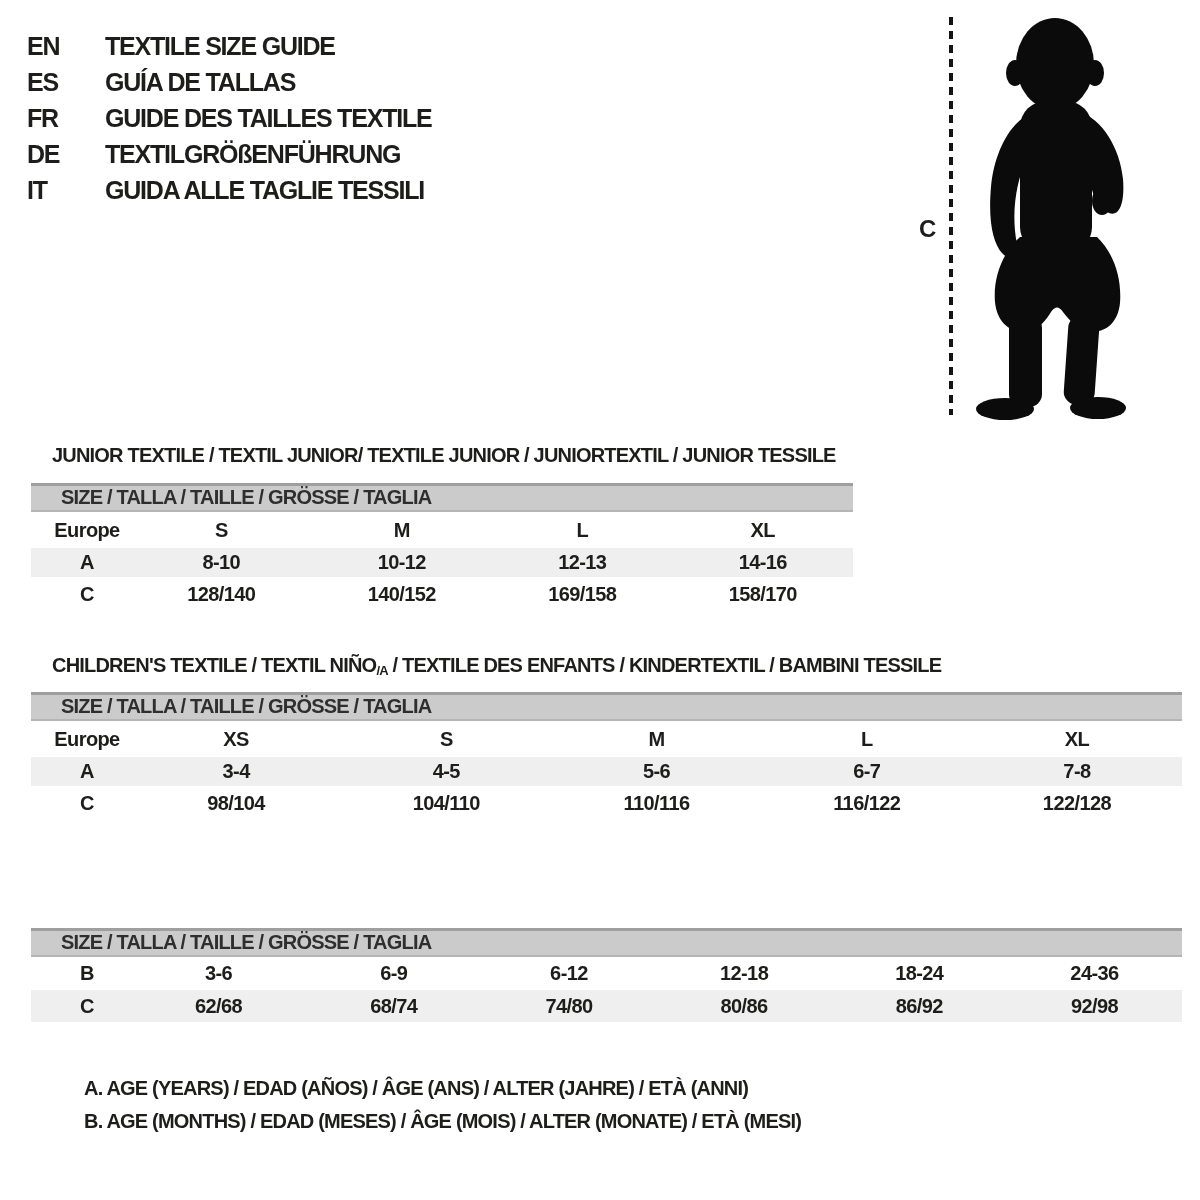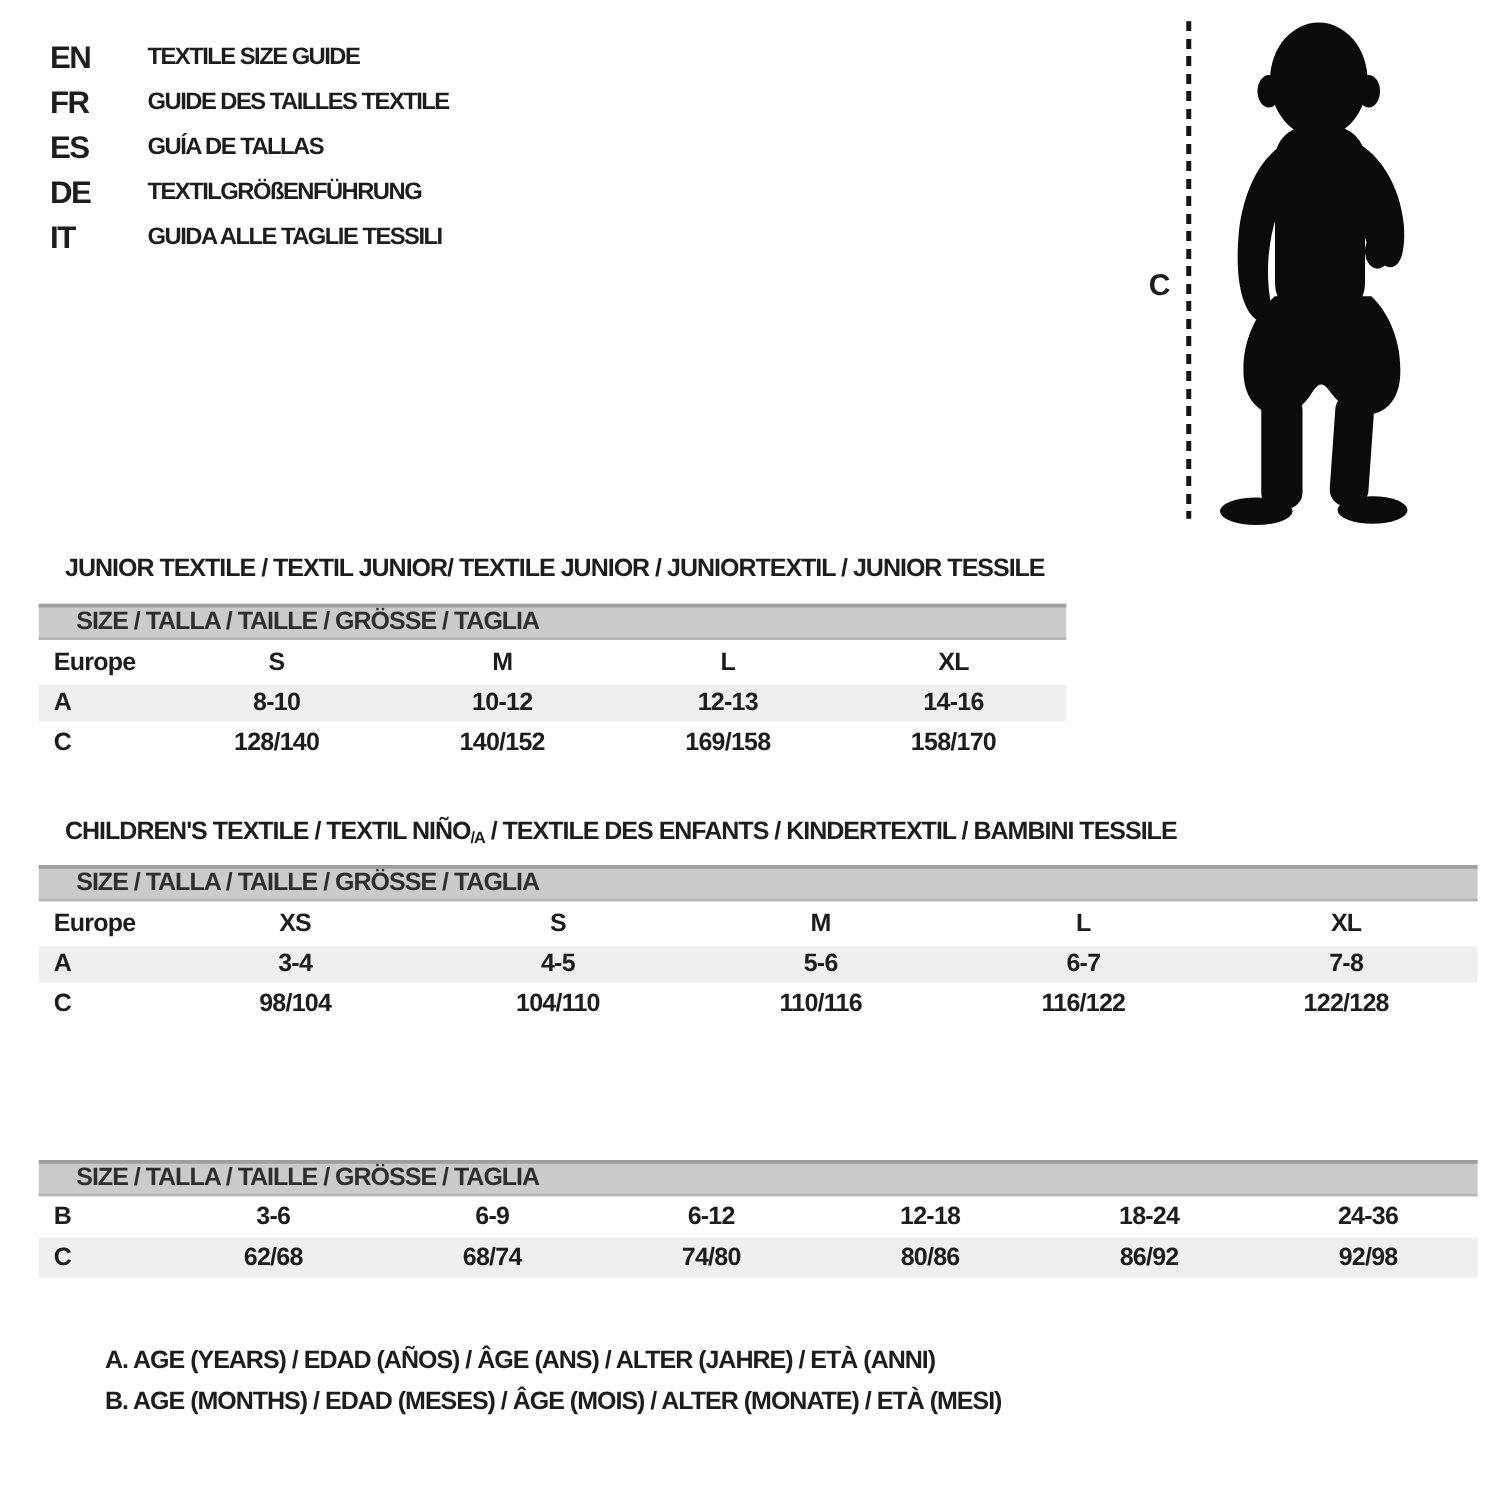--- a/index.html
+++ b/index.html
@@ -1,24 +1,24 @@
 <!DOCTYPE html>
 <html><head>
 <meta charset="utf-8">
 <style>
   html,body{margin:0;padding:0;background:#fff;}
   .page{
     position:relative;width:1200px;height:1200px;background:#ffffff;overflow:hidden;
     font-family:"Liberation Sans","DejaVu Sans",sans-serif;color:#1d1d1b;
   }
   
-  .lang-block{position:absolute;left:40px;top:28px;}
+  .lang-block{position:absolute;left:27px;top:28px;}
   .lang-row{display:flex;height:36px;line-height:36px;}
   .lang-code{width:78px;font-size:25px;font-weight:700;letter-spacing:-1.2px;}
-  .lang-title{font-size:19px;font-weight:700;letter-spacing:-1.2px;white-space:nowrap;}
+  .lang-title{font-size:25px;font-weight:700;letter-spacing:-1.2px;white-space:nowrap;}
   
   .figure-block{position:absolute;left:905px;top:15px;width:250px;height:410px;}
   .c-label{position:absolute;left:14px;top:200px;font-size:24px;font-weight:700;}
   .dashed-line{
     position:absolute;left:44px;top:2px;width:4px;height:398px;
     background:repeating-linear-gradient(to bottom,#141414 0px,#141414 8px,transparent 8px,transparent 14px);
   }
   .silhouette{position:absolute;left:55px;top:0;}
   
   .table-title{
@@ -33,42 +33,42 @@
   .size-bar{
     box-sizing:border-box;height:29px;line-height:23px;background:#cbcbcb;
     border-top:3px solid #9f9f9f;border-bottom:2px solid #b5b5b5;
     padding-left:30px;font-size:20px;font-weight:700;letter-spacing:-0.8px;color:#2e2e2e;
     white-space:nowrap;overflow:hidden;
   }
   .trow{display:flex;align-items:center;}
   .trow.shaded{background:#f0eff0;}
   .r36{height:36px;} .r29{height:29px;} .r34{height:34px;} .r33{height:33px;} .r32{height:32px;}
   .cell{flex:1;text-align:center;font-size:20px;font-weight:700;letter-spacing:-0.6px;color:#1d1d1b;}
-  .cell.label{flex:0 0 100px;text-align:left;padding-left:12px;box-sizing:border-box;}
+  .cell.label{flex:0 0 100px;text-align:center;padding-left:12px;box-sizing:border-box;}
   
   .legend{position:absolute;left:40px;top:1072px;}
   .legend-line{height:33px;line-height:33px;font-size:20px;font-weight:700;letter-spacing:-0.8px;white-space:nowrap;margin-left:44px;}
 </style>
 </head>
 <body>
 
 <div class="page">
 
   <div class="lang-block">
     <div class="lang-row">
       <span class="lang-code">EN</span>
       <span class="lang-title">TEXTILE SIZE GUIDE</span>
     </div>
     <div class="lang-row">
+      <span class="lang-code">ES</span>
+      <span class="lang-title">GUÍA DE TALLAS</span>
+    </div>
+    <div class="lang-row">
       <span class="lang-code">FR</span>
       <span class="lang-title">GUIDE DES TAILLES TEXTILE</span>
-    </div>
-    <div class="lang-row">
-      <span class="lang-code">ES</span>
-      <span class="lang-title">GUÍA DE TALLAS</span>
     </div>
     <div class="lang-row">
       <span class="lang-code">DE</span>
       <span class="lang-title">TEXTILGRÖßENFÜHRUNG</span>
     </div>
     <div class="lang-row">
       <span class="lang-code">IT</span>
       <span class="lang-title">GUIDA ALLE TAGLIE TESSILI</span>
     </div>
   </div>

